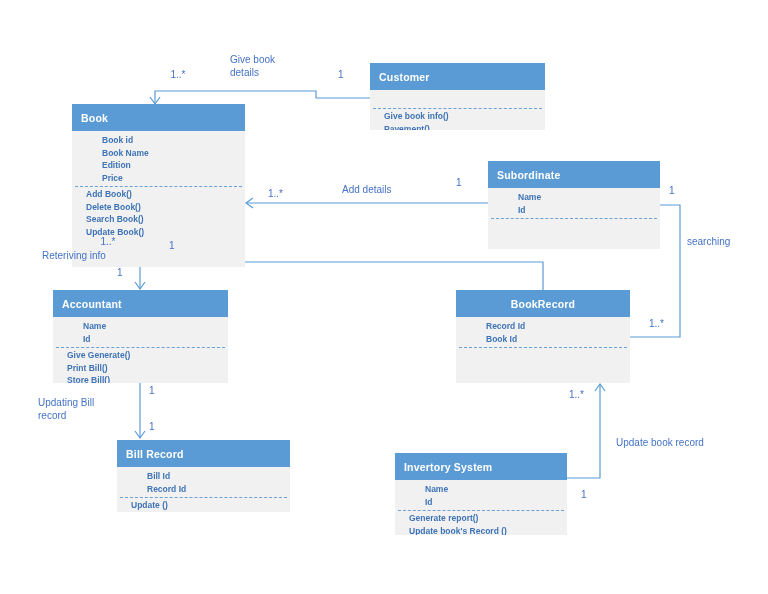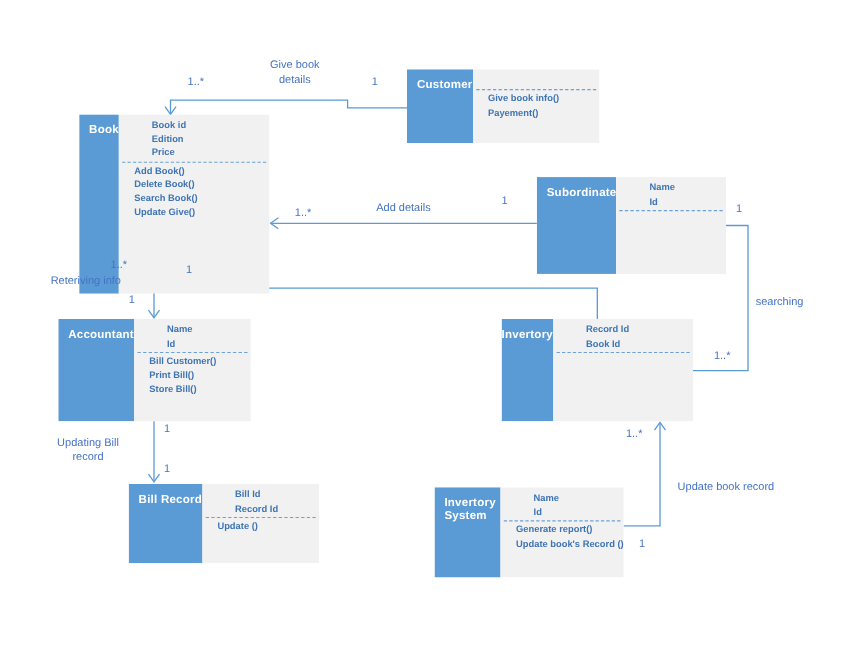--- a/index.html
+++ b/index.html
@@ -1,32 +1,32 @@
 <!DOCTYPE html>
 <html><head>
 <meta charset="utf-8">
 <style>
   html,body { margin:0; padding:0; }
   body { font-family:"Liberation Sans", sans-serif; background:#ffffff; }
   #canvas { position:relative; width:768px; height:594px; background:#ffffff; overflow:hidden; }
   #wires { position:absolute; left:0; top:0; width:768px; height:594px; }
 
-  .uml-class { position:absolute; display:flex; flex-direction:row; overflow:hidden; }
+  .uml-class { position:absolute; display:flex; flex-direction:column; overflow:hidden; }
   .uml-header { background:#5B9BD5; color:#ffffff; font-size:10.5px; font-weight:bold;
                 padding:8px 0 7px 9px; letter-spacing:.2px; }
   .uml-header.centered { text-align:center; padding-left:0; }
   .uml-body { background:#F1F1F1; flex:1; color:#3E74B5; font-size:8.5px; font-weight:bold; }
   .uml-line { line-height:12.5px; padding-left:14px; white-space:nowrap; }
   .uml-attrs { padding-top:3px;padding-left:16px; }
   .uml-attrs.empty { min-height:13px; }
   .uml-methods { padding-top:1px; padding-bottom:3px; }
   .uml-divider { border-top:1px dashed #6BA1D6; margin:2px 3px 0 3px; height:0; }
 
   .edge-label { position:absolute; color:#4472C4; font-size:10px; line-height:13px; }
-  .edge-label.center { text-align:center; }
+  .edge-label.center { }
   .edge-label.nowrap { white-space:nowrap; }
   .mult { position:absolute; color:#4472C4; font-size:10px; white-space:nowrap; }
 </style>
 </head>
 <body>
 
 <div id="canvas">
 
   <svg id="wires" viewBox="0 0 768 594">
 
@@ -49,29 +49,30 @@
 
     <path d="M567,478 L600,478 L600,385" fill="none" stroke="#5B9BD5" stroke-width="1.2"></path>
     <path d="M595,391 L600,384 L605,391" fill="none" stroke="#5B9BD5" stroke-width="1.2"></path>
   </svg>
 
   <div class="uml-class" style="left:72px;top:104px;width:173px;height:163px">
     <div class="uml-header">Book</div>
     <div class="uml-body">
       <div class="uml-attrs">
         <div class="uml-line">Book id</div>
+        <div class="uml-line">Book Name</div>
         <div class="uml-line">Edition</div>
         <div class="uml-line">Price</div>
       </div>
       <div class="uml-divider"></div>
       <div class="uml-methods">
         <div class="uml-line">Add Book()</div>
         <div class="uml-line">Delete Book()</div>
         <div class="uml-line">Search Book()</div>
-        <div class="uml-line">Update Give()</div>
+        <div class="uml-line">Update Book()</div>
       </div>
     </div>
   </div>
 
   <div class="uml-class" style="left:370px;top:63px;width:175px;height:67px">
     <div class="uml-header">Customer</div>
     <div class="uml-body">
       <div class="uml-attrs empty"></div>
       <div class="uml-divider"></div>
       <div class="uml-methods">
@@ -94,29 +95,29 @@
 
   <div class="uml-class" style="left:53px;top:290px;width:175px;height:93px">
     <div class="uml-header">Accountant</div>
     <div class="uml-body">
       <div class="uml-attrs">
         <div class="uml-line">Name</div>
         <div class="uml-line">Id</div>
       </div>
       <div class="uml-divider"></div>
       <div class="uml-methods">
-        <div class="uml-line">Bill Customer()</div>
+        <div class="uml-line">Give Generate()</div>
         <div class="uml-line">Print Bill()</div>
         <div class="uml-line">Store Bill()</div>
       </div>
     </div>
   </div>
 
   <div class="uml-class" style="left:456px;top:290px;width:174px;height:93px">
-    <div class="uml-header centered">Invertory</div>
+    <div class="uml-header centered">BookRecord</div>
     <div class="uml-body">
       <div class="uml-attrs">
         <div class="uml-line">Record Id</div>
         <div class="uml-line">Book Id</div>
       </div>
       <div class="uml-divider"></div>
     </div>
   </div>
 
   <div class="uml-class" style="left:117px;top:440px;width:173px;height:72px">
@@ -126,21 +127,21 @@
         <div class="uml-line">Bill Id</div>
         <div class="uml-line">Record Id</div>
       </div>
       <div class="uml-divider"></div>
       <div class="uml-methods">
         <div class="uml-line">Update ()</div>
       </div>
     </div>
   </div>
 
-  <div class="uml-class" style="left:395px;top:443px;width:172px;height:82px">
+  <div class="uml-class" style="left:395px;top:453px;width:172px;height:82px">
     <div class="uml-header">Invertory System</div>
     <div class="uml-body">
       <div class="uml-attrs">
         <div class="uml-line">Name</div>
         <div class="uml-line">Id</div>
       </div>
       <div class="uml-divider"></div>
       <div class="uml-methods">
         <div class="uml-line">Generate report()</div>
         <div class="uml-line">Update book's Record ()</div>
@@ -156,21 +157,21 @@
   <div class="edge-label nowrap" style="left:342px;top:183px">Add details</div>
   <div class="mult" style="left:456px;top:177px">1</div>
 
   <div class="mult" style="left:92px;top:236px;width:32px;text-align:center">1..*</div>
   <div class="edge-label center" style="left:42px;top:249px;width:72px">Reteriving info</div>
   <div class="mult" style="left:117px;top:267px">1</div>
 
   <div class="mult" style="left:169px;top:240px">1</div>
 
   <div class="mult" style="left:669px;top:185px">1</div>
-  <div class="edge-label nowrap" style="left:687px;top:268px">searching</div>
+  <div class="edge-label nowrap" style="left:687px;top:235px">searching</div>
   <div class="mult" style="left:649px;top:318px">1..*</div>
 
   <div class="mult" style="left:149px;top:385px">1</div>
   <div class="edge-label center" style="left:38px;top:396px;width:84px">Updating Bill record</div>
   <div class="mult" style="left:149px;top:421px">1</div>
 
   <div class="mult" style="left:569px;top:389px">1..*</div>
   <div class="edge-label nowrap" style="left:616px;top:436px">Update book record</div>
   <div class="mult" style="left:581px;top:489px">1</div>
 

